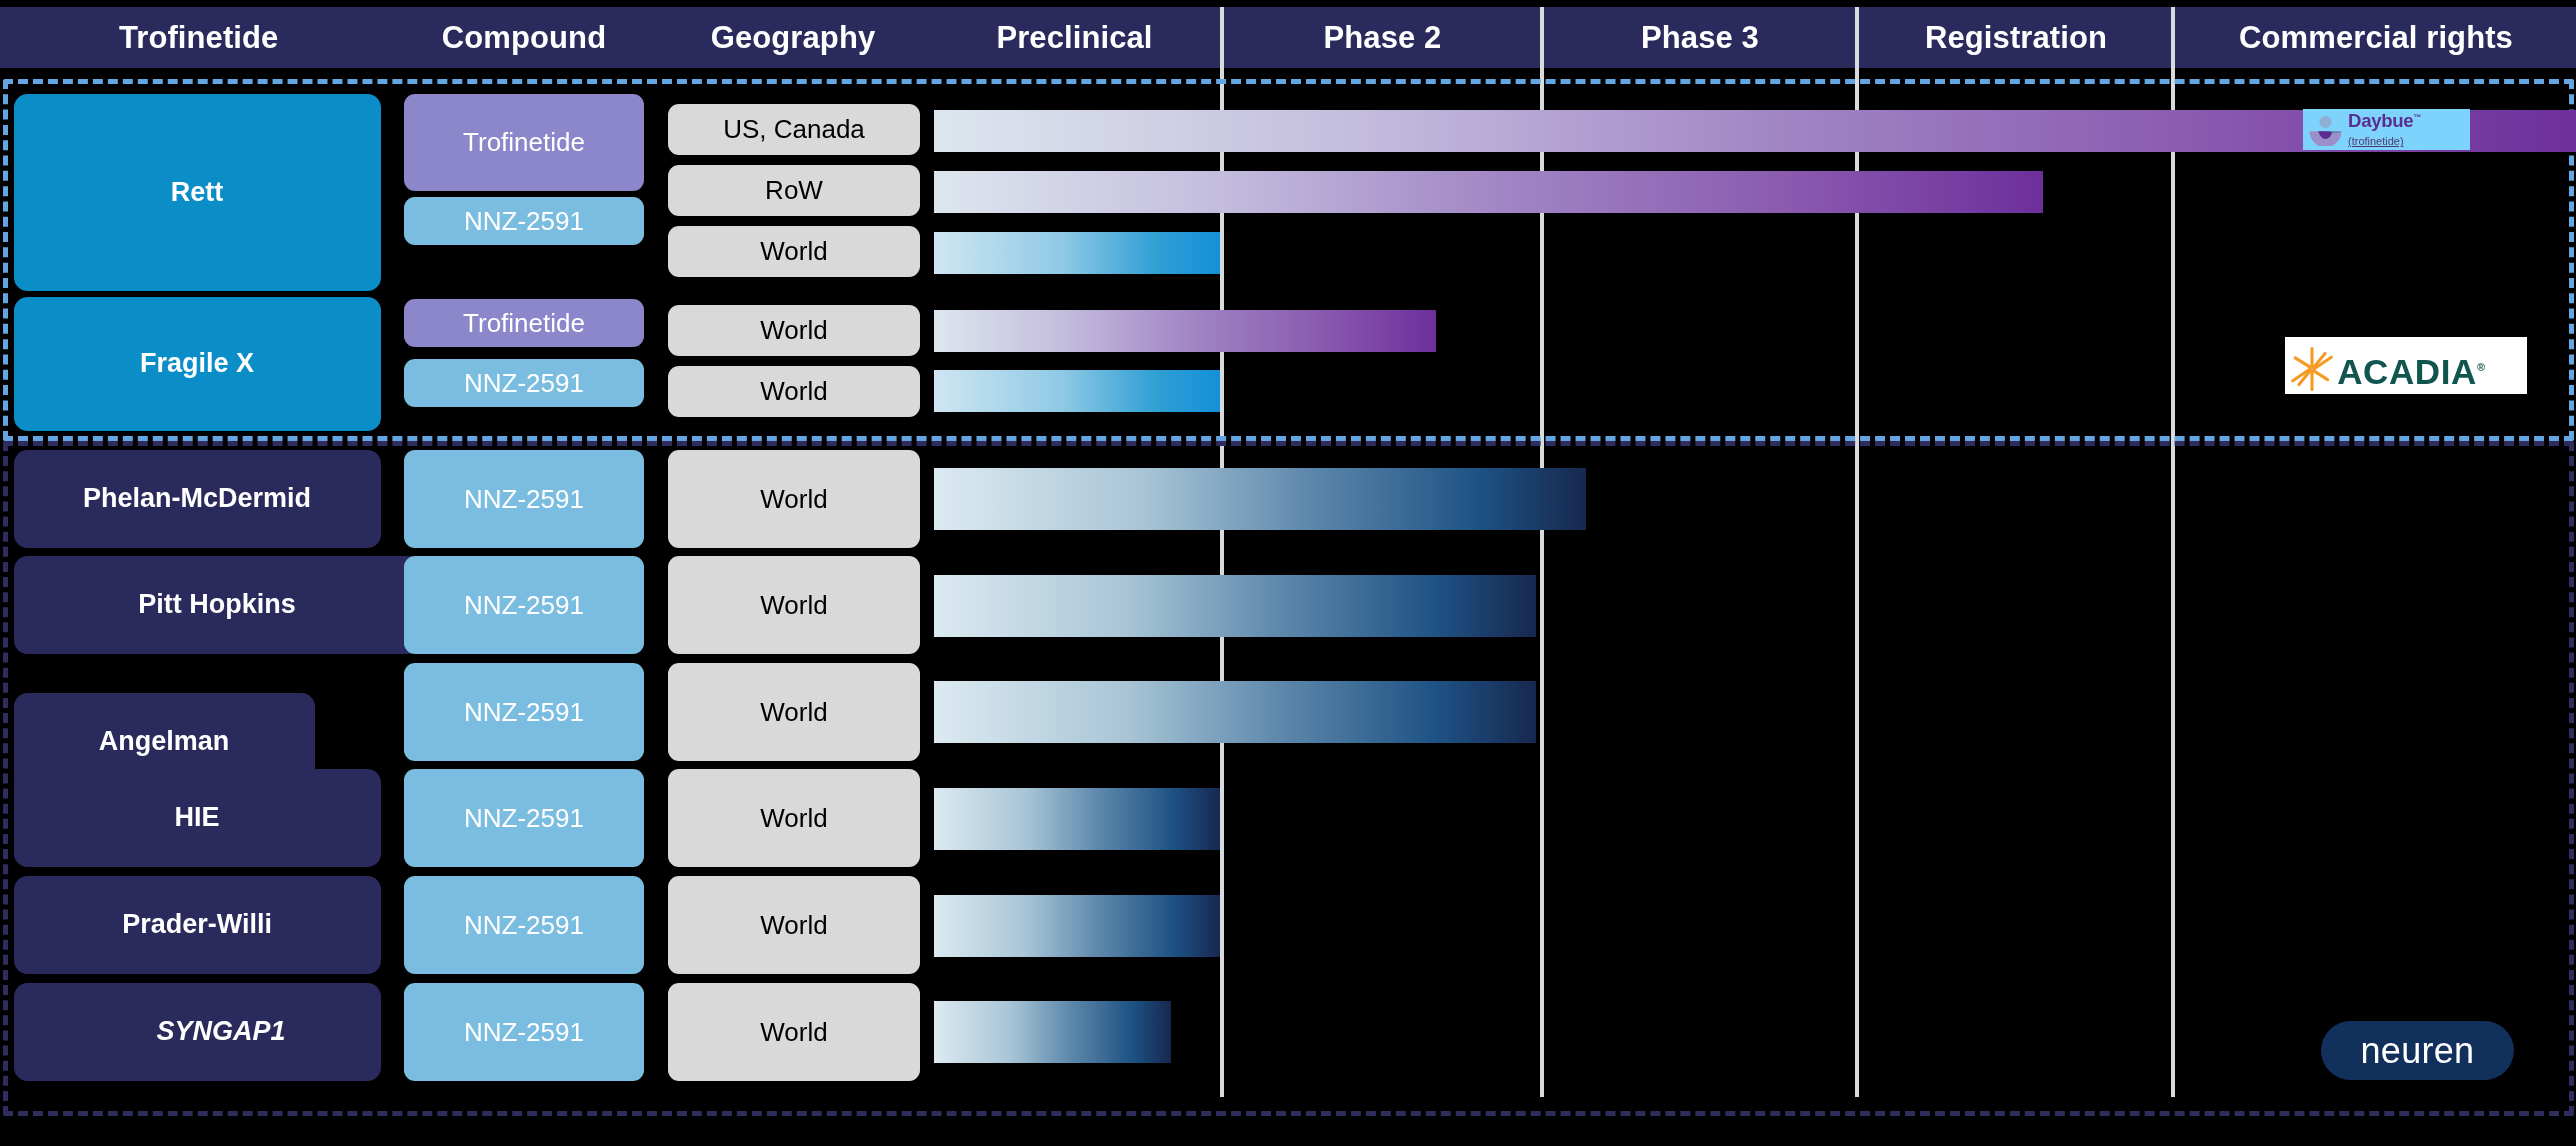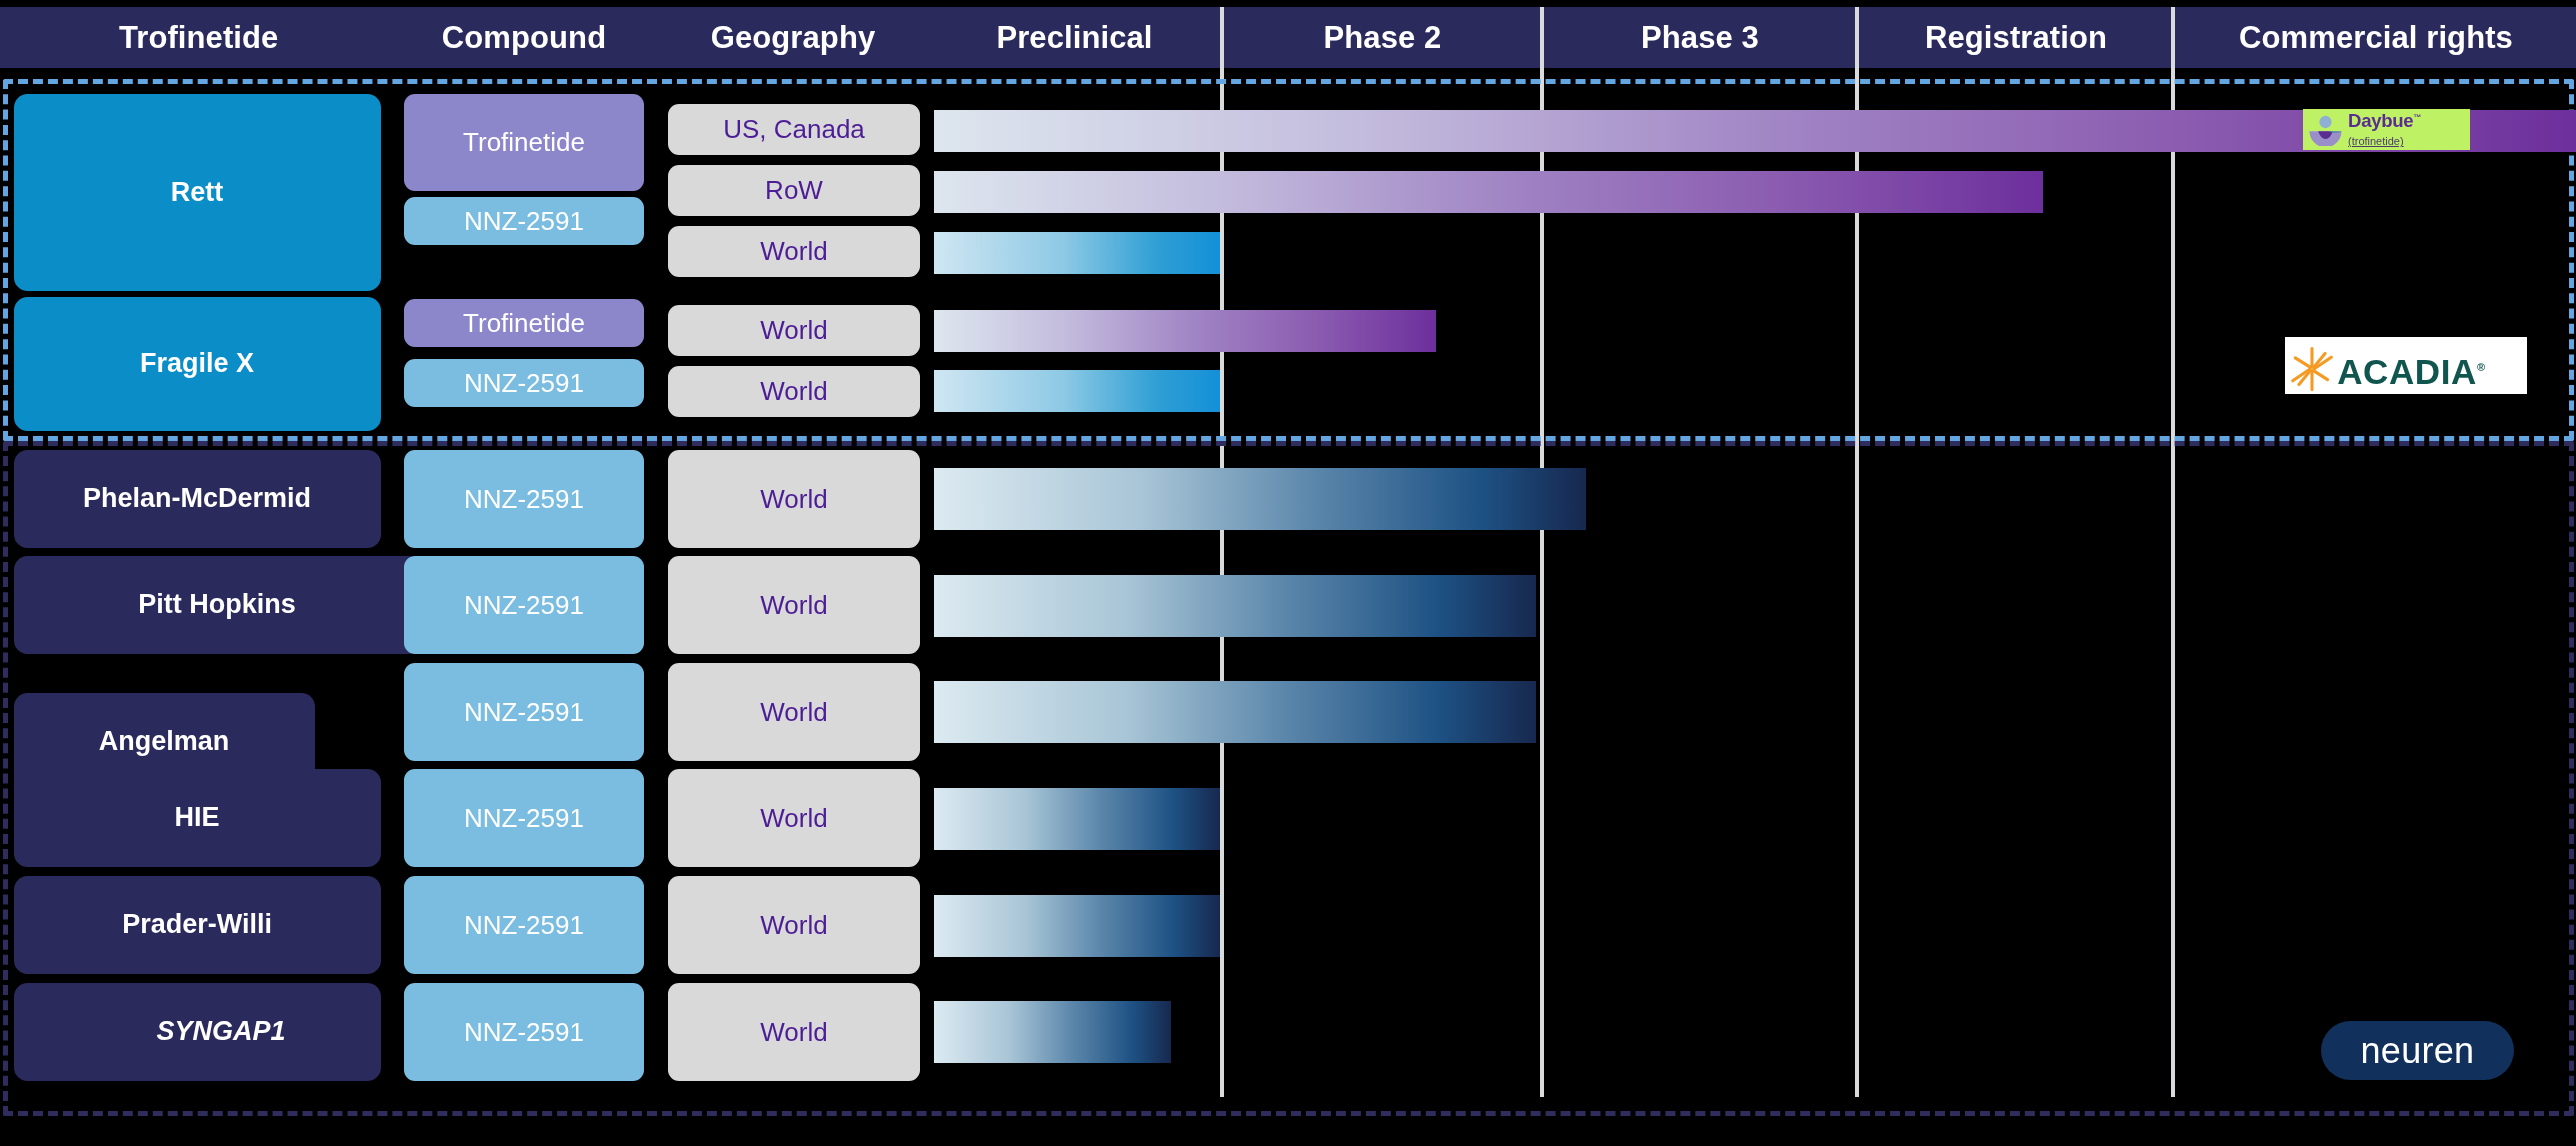--- a/index.html
+++ b/index.html
@@ -49,32 +49,32 @@
   .ind-dark    { background: #2b2a5c; }
   .chip-indication.italic { font-style: italic; padding-left: 48px; }
 
   .chip-compound {
     color: #ffffff; font-size: 26px; font-weight: normal; border-radius: 11px;
   }
   .cmp-trofinetide { background: #8b87ca; }
   .cmp-nnz         { background: #7bbde0; }
 
   .chip-geography {
-    background: #d9d9d9; color: #4c1d95; font-size: 26px; border-radius: 11px;
+    background: #d9d9d9; color: #000000; font-size: 26px; border-radius: 11px;
   }
 
   
   .bar { position: absolute; }
   .bar-purple { background: linear-gradient(90deg, #dde6ee 0%, #c3bcdd 26%, #a084c4 52%, #8b5cb0 76%, #6d2f9c 100%); }
   .bar-cyan   { background: linear-gradient(90deg, #cfe6f2 0%, #8ec9e5 45%, #2f9fd4 78%, #1490d8 100%); }
   .bar-navy   { background: linear-gradient(90deg, #dceaf1 0%, #a8c5d6 32%, #5c87ab 58%, #1d5183 84%, #17284f 100%); }
 
   
   .daybue {
-    position: absolute; background: #bef264;
+    position: absolute; background: #7dd3fc;
     display: flex; align-items: center; gap: 5px; padding: 3.7px 6.2px 3.7px 5px;
   }
   .daybue-mark { position: relative; width: 35px; height: 32px; flex: 0 0 auto; }
   .daybue-text { display: flex; flex-direction: column; line-height: 1; }
   .daybue-name {
     color: #5b2d90; font-size: 18.6px; font-weight: bold; letter-spacing: -0.3px;
     position: relative; white-space: nowrap;
   }
   .daybue-tm { font-size: 8px; vertical-align: super; font-weight: bold; }
   .daybue-sub { color: #4f3a70; font-size: 11px; margin-top: 6px; white-space: nowrap; text-decoration: underline; }

